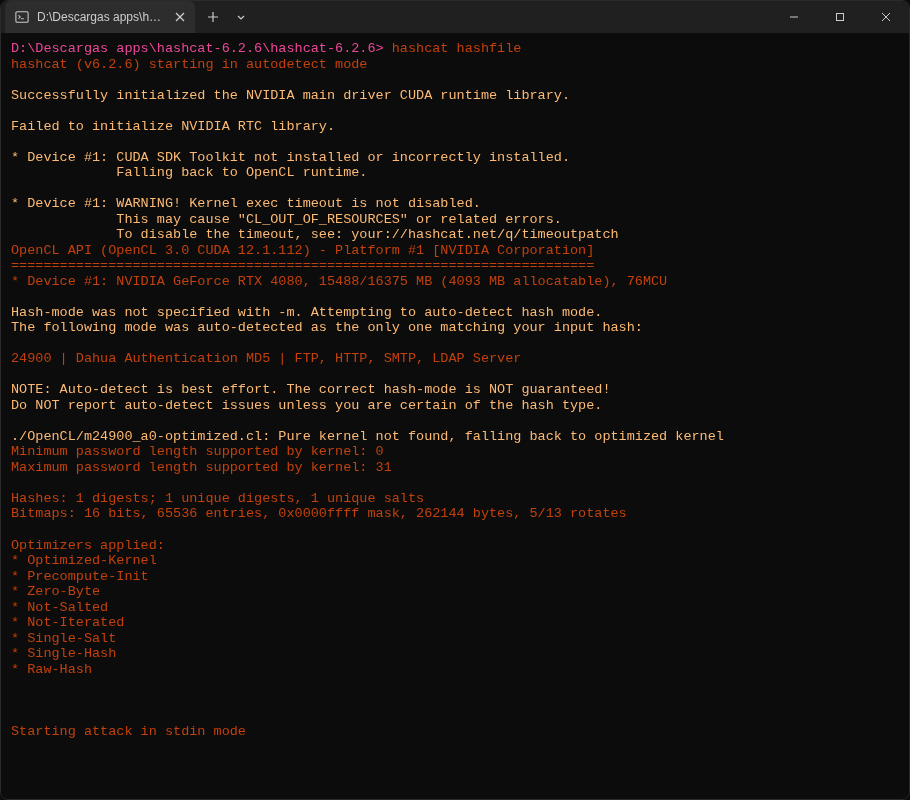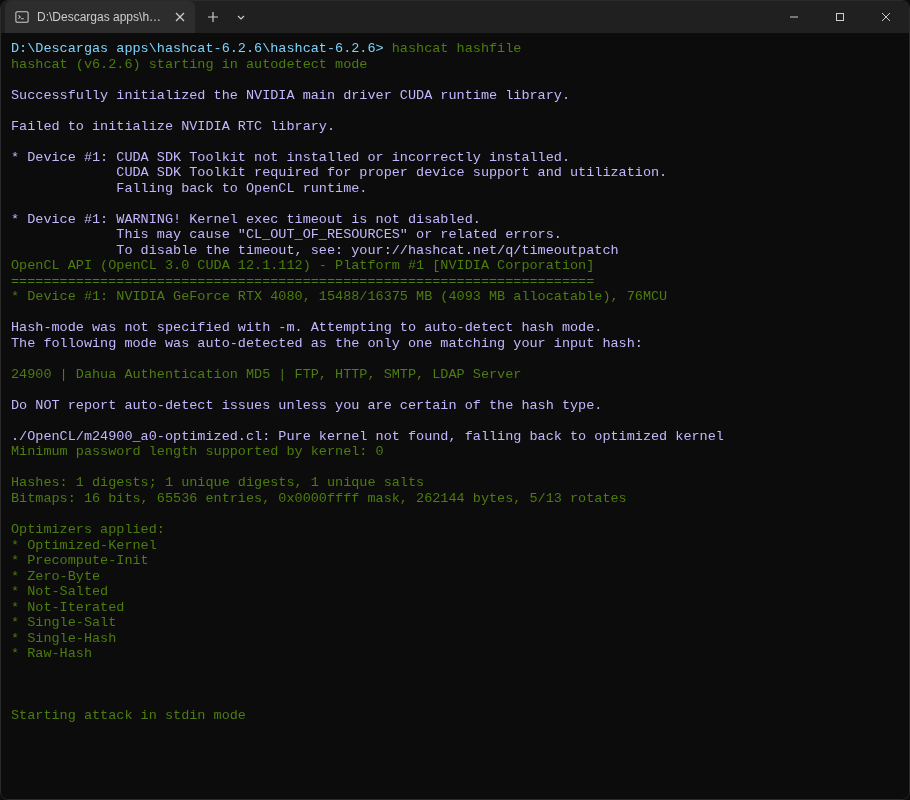--- a/index.html
+++ b/index.html
@@ -95,23 +95,23 @@
   cursor: pointer;
 }
 .terminal {
   background: #0c0c0c;
   padding: 8px 10px;
   line-height: 1.15;
   height: calc(100% - 32px);
   overflow: hidden;
 }
 .line { white-space: pre; color: #cccccc; }
-.w { color: #4d7c0f; }
-.y { color: #c4b5fd; }
-.prompt { color: #7dd3fc; }
+.w { color: #c2410c; }
+.y { color: #fdba74; }
+.prompt { color: #ec4899; }
 </style>
 </head>
 <body>
 
 <div class="titlebar">
   <div class="tab">
     <span class="tab-icon">
       <svg width="14" height="14" viewBox="0 0 16 16">
           <rect x="1" y="2" width="14" height="12" rx="1.5" fill="none" stroke="#ccc" stroke-width="1.2"></rect>
           <path d="M4 6 L6 8 L4 10" stroke="#ccc" stroke-width="1.2" fill="none"></path>
@@ -159,39 +159,40 @@
 
 <div class="terminal" id="terminal">
 <div class="line"><span class="prompt">D:\Descargas apps\hashcat-6.2.6\hashcat-6.2.6&gt; </span><span class="w">hashcat hashfile</span></div>
     <div class="line w">hashcat (v6.2.6) starting in autodetect mode</div>
     <div class="line w">&nbsp;</div>
     <div class="line y">Successfully initialized the NVIDIA main driver CUDA runtime library.</div>
     <div class="line y">&nbsp;</div>
     <div class="line y">Failed to initialize NVIDIA RTC library.</div>
     <div class="line y">&nbsp;</div>
     <div class="line y">* Device #1: CUDA SDK Toolkit not installed or incorrectly installed.</div>
-    <div class="line y">             CUDA SDK Toolkit required for proper device support and utilization.</div>
     <div class="line y">             Falling back to OpenCL runtime.</div>
     <div class="line y">&nbsp;</div>
     <div class="line y">* Device #1: WARNING! Kernel exec timeout is not disabled.</div>
     <div class="line y">             This may cause "CL_OUT_OF_RESOURCES" or related errors.</div>
     <div class="line y">             To disable the timeout, see: your://hashcat.net/q/timeoutpatch</div>
     <div class="line w">OpenCL API (OpenCL 3.0 CUDA 12.1.112) - Platform #1 [NVIDIA Corporation]</div>
     <div class="line w">========================================================================</div>
     <div class="line w">* Device #1: NVIDIA GeForce RTX 4080, 15488/16375 MB (4093 MB allocatable), 76MCU</div>
     <div class="line w">&nbsp;</div>
     <div class="line y">Hash-mode was not specified with -m. Attempting to auto-detect hash mode.</div>
     <div class="line y">The following mode was auto-detected as the only one matching your input hash:</div>
     <div class="line w">&nbsp;</div>
     <div class="line w">24900 | Dahua Authentication MD5 | FTP, HTTP, SMTP, LDAP Server</div>
     <div class="line w">&nbsp;</div>
+    <div class="line y">NOTE: Auto-detect is best effort. The correct hash-mode is NOT guaranteed!</div>
     <div class="line y">Do NOT report auto-detect issues unless you are certain of the hash type.</div>
     <div class="line y">&nbsp;</div>
     <div class="line y">./OpenCL/m24900_a0-optimized.cl: Pure kernel not found, falling back to optimized kernel</div>
     <div class="line w">Minimum password length supported by kernel: 0</div>
+    <div class="line w">Maximum password length supported by kernel: 31</div>
     <div class="line w">&nbsp;</div>
     <div class="line w">Hashes: 1 digests; 1 unique digests, 1 unique salts</div>
     <div class="line w">Bitmaps: 16 bits, 65536 entries, 0x0000ffff mask, 262144 bytes, 5/13 rotates</div>
     <div class="line w">&nbsp;</div>
     <div class="line w">Optimizers applied:</div>
     <div class="line w">* Optimized-Kernel</div>
     <div class="line w">* Precompute-Init</div>
     <div class="line w">* Zero-Byte</div>
     <div class="line w">* Not-Salted</div>
     <div class="line w">* Not-Iterated</div>

